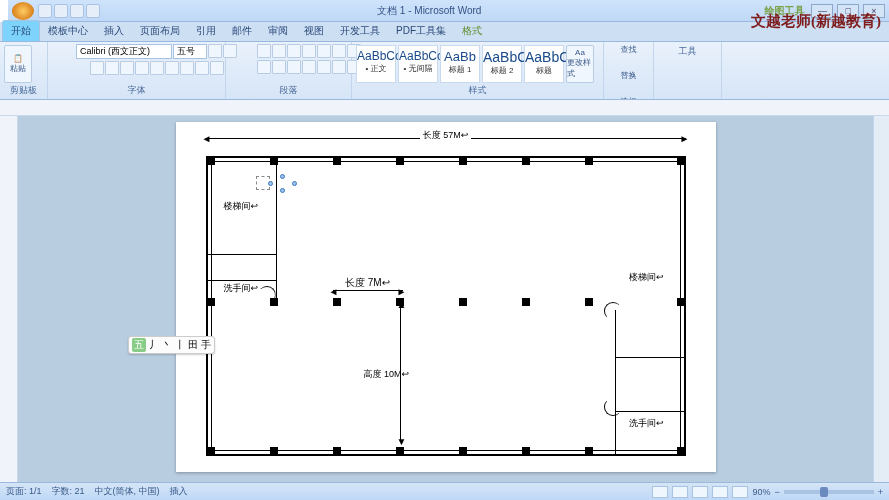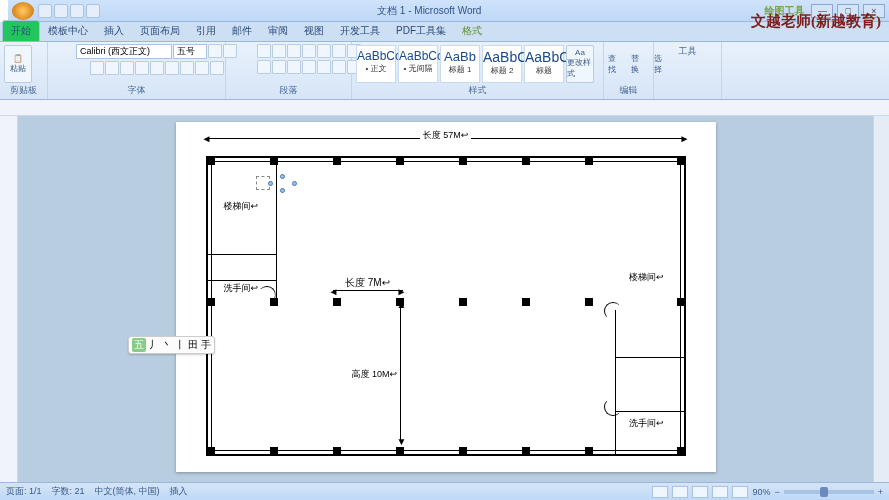--- a/index.html
+++ b/index.html
@@ -6,21 +6,21 @@
 body{width:889px;height:500px;overflow:hidden;background:#fff;position:relative;}
 .titlebar{height:22px;background:linear-gradient(#cfe3fb,#bed8f6);display:flex;align-items:center;font-size:10px;padding:0 4px;border-bottom:1px solid #9ab8dd;margin-left:8px;}
 .titlebar .office{width:22px;height:18px;background:radial-gradient(circle,#ffcc66,#cc6600);border-radius:50%;margin-right:4px;}
 .titlebar .qat{display:flex;gap:2px;}
 .titlebar .qat span{width:14px;height:14px;background:#e6eef9;border:1px solid #a9c3e3;border-radius:2px;}
 .titlebar .title{flex:1;text-align:center;color:#325186;}
 .titlebar .context{color:#7aa24a;font-weight:bold;margin:0 6px;}
 .titlebar .winbtns span{display:inline-block;width:22px;height:14px;background:#d4e4f7;border:1px solid #8fa8c9;margin-left:1px;font-size:9px;text-align:center;line-height:12px;color:#446;}
 .tabbar{height:20px;background:#cddff3;display:flex;align-items:flex-end;font-size:10px;padding:0 2px;border-bottom:1px solid #9ab8dd;}
 .tabbar div{padding:3px 8px;color:#2a4a7a;cursor:pointer;}
-.tabbar .active{background:#22c55e;border:1px solid #a9c3e3;border-bottom:none;border-radius:3px 3px 0 0;}
+.tabbar .active{background:#7dd3fc;border:1px solid #a9c3e3;border-bottom:none;border-radius:3px 3px 0 0;}
 .tabbar .ctx{color:#5a8a2a;}
 .ribbon{height:58px;background:linear-gradient(#e9f1fb,#d6e5f7);border-bottom:1px solid #9ab8dd;display:flex;font-size:9px;overflow:hidden;}
 .group{border-right:1px solid #c2d5ec;padding:2px 4px;display:flex;flex-direction:column;justify-content:space-between;}
 .group .label{text-align:center;color:#4a6a9a;font-size:9px;padding-top:1px;}
 .group .body{flex:1;display:flex;align-items:center;gap:2px;}
 .bigbtn{width:28px;height:38px;background:#f0f6fd;border:1px solid #b8cce4;border-radius:2px;display:flex;flex-direction:column;align-items:center;justify-content:center;font-size:8px;color:#3a5a8a;}
 .fontbox{display:flex;flex-direction:column;gap:2px;}
 .fontrow{display:flex;gap:1px;margin-left:40px;}
 .combo{height:15px;background:#fff;border:1px solid #a9c3e3;font-size:9px;padding:0 3px;display:flex;align-items:center;}
 .ico{width:14px;height:14px;background:#f0f6fd;border:1px solid #b8cce4;border-radius:1px;display:inline-block;}
@@ -164,21 +164,21 @@
         </div>
       <div class="stylebtn">
           <div class="preview" style="font-size:14px">AaBbC</div>
           <div>标题</div>
         </div>
       <div class="bigbtn">Aa<div>更改样式</div></div>
     </div>
     <div class="label">样式</div>
   </div>
   <div class="group" style="width:50px">
-    <div class="body" style="flex-direction:row;font-size:8px;color:#3a5a8a;gap:15px">
+    <div class="body" style="flex-direction:column;font-size:8px;color:#3a5a8a;gap:15px">
       <div>查找</div>
       <div>替换</div>
       <div>选择</div>
     </div>
     <div class="label">编辑</div>
   </div>
   <div class="group" style="width:68px">
     <div class="label">工具</div>
   </div>
 </div>
@@ -250,21 +250,21 @@
             <div>长度 7M↩</div>
               <div class="dl"></div>
             <span style="position:absolute;left:-4px;top:10px">◄</span>
               <span style="position:absolute;right:-4px;top:10px">►</span>
           </div>
 
           <div class="dimspan" style="top:146px;left:192px;width:1px;height:138px;border-left:1px solid #000">
             <span style="position:absolute;top:-5px;left:-4px">▲</span>
             <span style="position:absolute;bottom:-5px;left:-4px">▼</span>
           </div>
-          <div class="label-fp" style="top:210px;left:144px">高度 10M↩</div>
+          <div class="label-fp" style="top:210px;left:156px">高度 10M↩</div>
         </div>
       </div>
     </div>
   </div>
   <div class="scrollbar-v"></div>
 </div>
 
 <div class="ime">
   <span style="background:#8c8;color:#fff;padding:0 2px;border-radius:2px">五</span>
   <span>丿</span>

